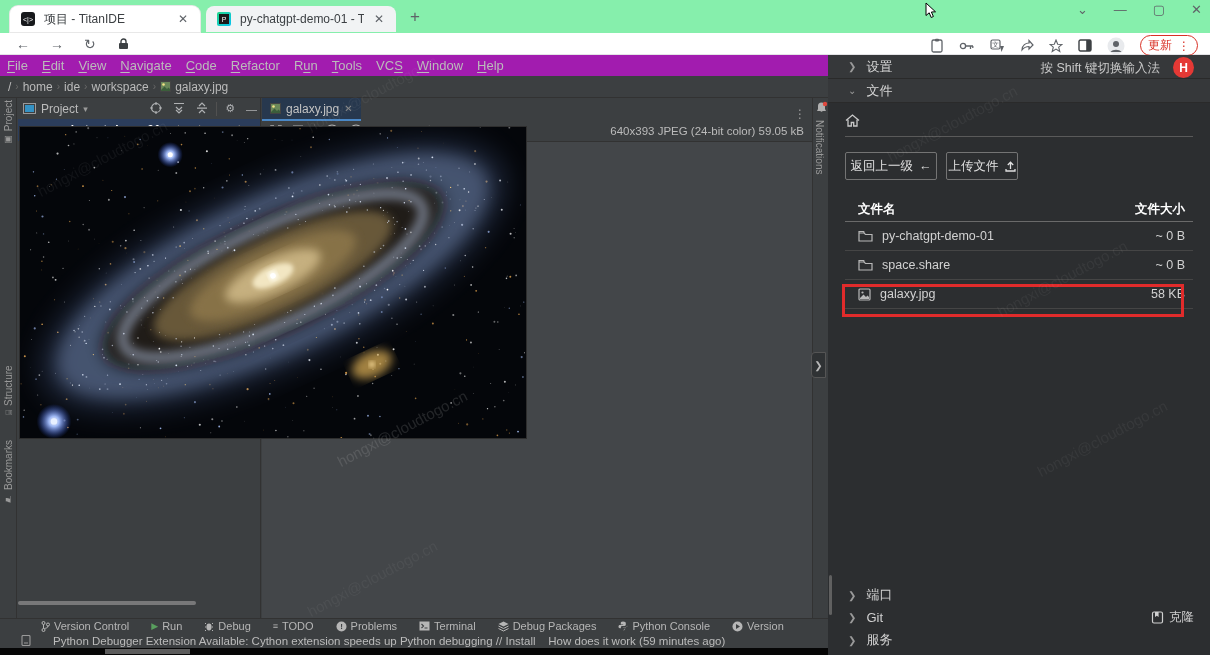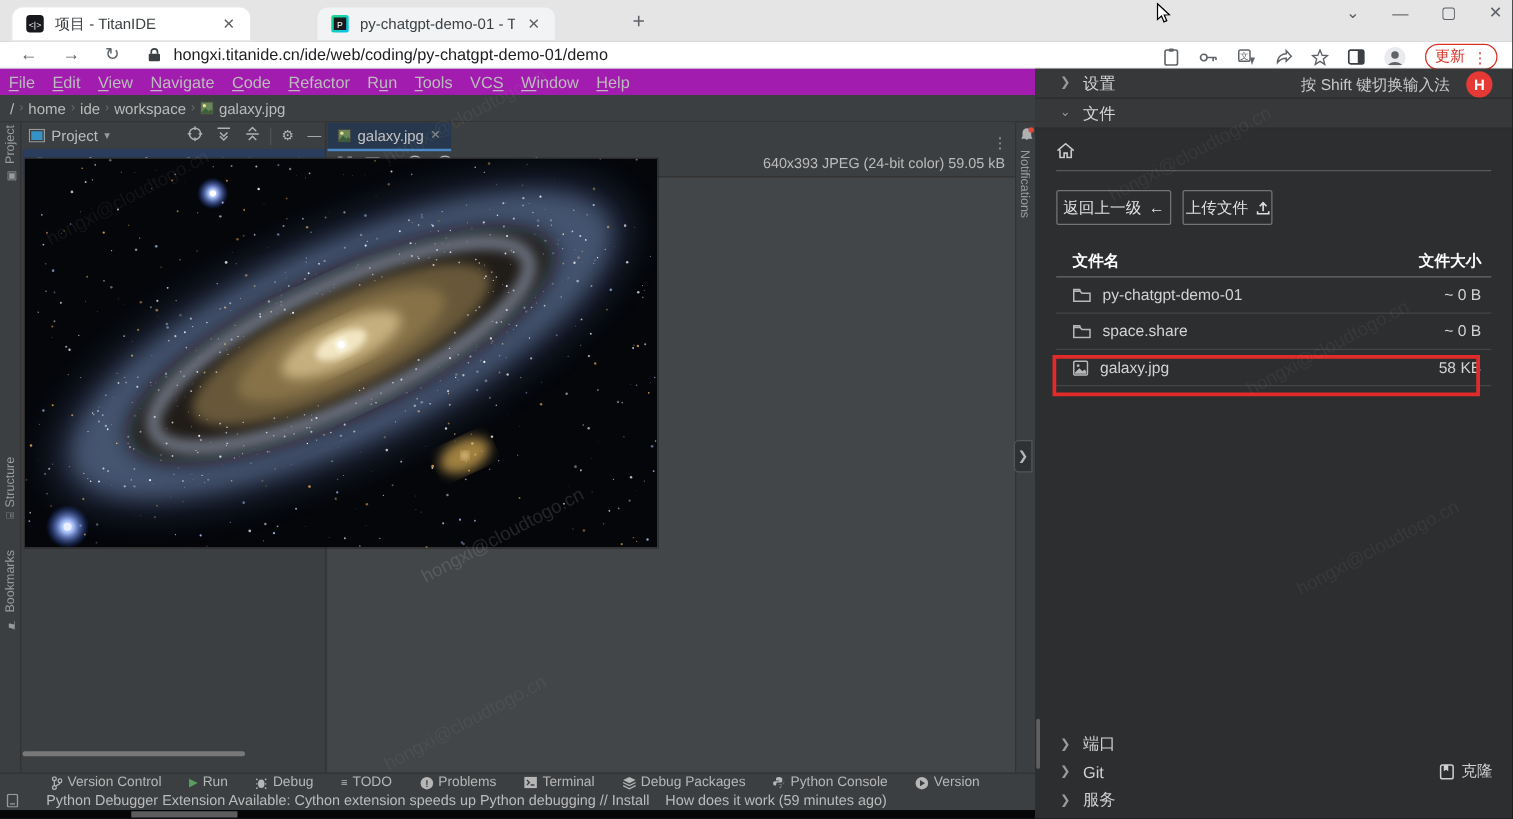--- a/index.html
+++ b/index.html
@@ -1,21 +1,21 @@
 <!DOCTYPE html>
 <html><head>
 <meta charset="utf-8">
 <style>
   * { margin:0; padding:0; box-sizing:border-box; }
   html,body { width:1210px; height:655px; overflow:hidden; background:#000;
     font-family:"Liberation Sans","DejaVu Sans",sans-serif; }
   #stage { position:relative; width:1210px; height:655px; background:#3c3f41; }
 
   
-  #chrome-tabs { position:absolute; left:0; top:0; width:1210px; height:33px; background:#e5e5e5; display:flex; align-items:center;gap:48px; }
+  #chrome-tabs { position:absolute; left:0; top:0; width:1210px; height:33px; background:#86efac; display:flex; align-items:center; }
   .btab { height:26px; margin-top:5px; display:flex; align-items:center; gap:8px; padding:0 10px; border-radius:8px 8px 0 0; font-size:12px; color:#3c4043; width:190px; }
   .btab .fav { width:16px; height:16px; flex:0 0 16px; }
   .btab .t { flex:1; white-space:nowrap; overflow:hidden; }
   .btab .x { color:#5f6368; font-size:12px; padding:0 2px; }
   #btab1 { margin-left:10px; background:#fff; box-shadow:0 0 0 1px #e8e8e8; }
   #btab2 { margin-left:6px; background:#f1f3f4; }
   .newtab { font-size:17px; color:#5f6368; margin-left:14px; }
   #win-ctrls { position:absolute; right:8px; top:2px; display:flex; gap:26px; color:#5f6368; font-size:13px; align-items:center; }
   #url-row { position:absolute; left:0; top:33px; width:1210px; height:22px; background:#fff; border-bottom:1px solid #e3e3e6; display:flex; align-items:center; font-size:13px; color:#5f6368; }
   #url-row .nav { margin-left:16px; display:flex; gap:20px; font-size:14px; }
@@ -69,21 +69,21 @@
   #galaxy-wrap { position:absolute; left:20px; top:127px; width:506px; height:311px; box-shadow:0 0 0 1px #2e2e2e; }
   
   #right-stripe { position:absolute; left:812px; top:98px; width:16px; height:520px; background:#3c3f41; border-left:1px solid #323232; }
   #notif-label { position:absolute; left:814px; top:120px; color:#9a9a9a; font-size:10px; writing-mode:vertical-rl; }
   #bell { position:absolute; left:815px; top:101px; }
   #panel-expander { position:absolute; left:811px; top:352px; width:15px; height:26px; background:#2f3234; border:1px solid #555; border-radius:4px 0 0 4px; color:#b8b8b8; font-size:10px; display:flex; align-items:center; justify-content:center; }
 
   
   #tool-bar { position:absolute; left:0; top:618px; width:828px; height:15px; background:#3c3f41; border-top:1px solid #323232; display:flex; align-items:center; gap:22px; padding-left:41px; color:#b6b6b6; font-size:11px; }
   .tool-item { display:flex; align-items:center; gap:4px; white-space:nowrap; }
-  #status-bar { position:absolute; left:0; top:633px; width:917px; height:15px; background:#3c3f41; display:flex; align-items:center; color:#bbb; font-size:11.5px; }
+  #status-bar { position:absolute; left:16px; top:633px; width:917px; height:15px; background:#3c3f41; display:flex; align-items:center; color:#bbb; font-size:11.5px; }
   #status-msg { margin-left:22px; white-space:nowrap; }
   #status-right { position:absolute; right:10px; display:flex; gap:6px; align-items:center; }
   #black-strip { position:absolute; left:0; top:648px; width:1210px; height:7px; background:#060606; }
   #black-thumb { position:absolute; left:105px; top:649px; width:85px; height:5px; background:#5c5c5c; }
 
   
   #right-panel { position:absolute; left:828px; top:55px; width:382px; height:600px; background:#2c2e30; }
   .rp-header { height:24px; background:#36383a; display:flex; align-items:center; color:#d6d6d6; font-size:13px; padding-left:20px; gap:10px; border-bottom:1px solid #2a2a2a; }
   .rp-header .chev { color:#9a9a9a; font-size:10px; }
   #ime-hint { position:absolute; right:50px; top:60px; color:#c9c9c9; font-size:12.5px; }
@@ -157,21 +157,20 @@
       <span>←</span>
       <span>→</span>
       <span>↻</span>
     </span>
     <span style="margin-left:22px" class="cicon">
       <svg width="11" height="12">
           <rect x="1" y="5" width="9" height="6" rx="1" fill="#3c4043"></rect>
           <path d="M3 5 V3.5 a2.5 2.5 0 0 1 5 0 V5" fill="none" stroke="#3c4043" stroke-width="1.4"></path>
         </svg>
     </span>
-    <span id="url-text">hongxi.titanide.cn/ide/web/coding/py-chatgpt-demo-01/demo</span>
   </div>
 
   <div id="chrome-right">
     <span class="cicon">
         <svg width="14" height="15">
           <rect x="2" y="2" width="10" height="12" rx="1.5" fill="none" stroke="#5f6368" stroke-width="1.3"></rect>
           <rect x="5" y="0.8" width="4" height="2.6" rx="1" fill="#5f6368"></rect>
         </svg>
       </span>
     <span class="cicon">

